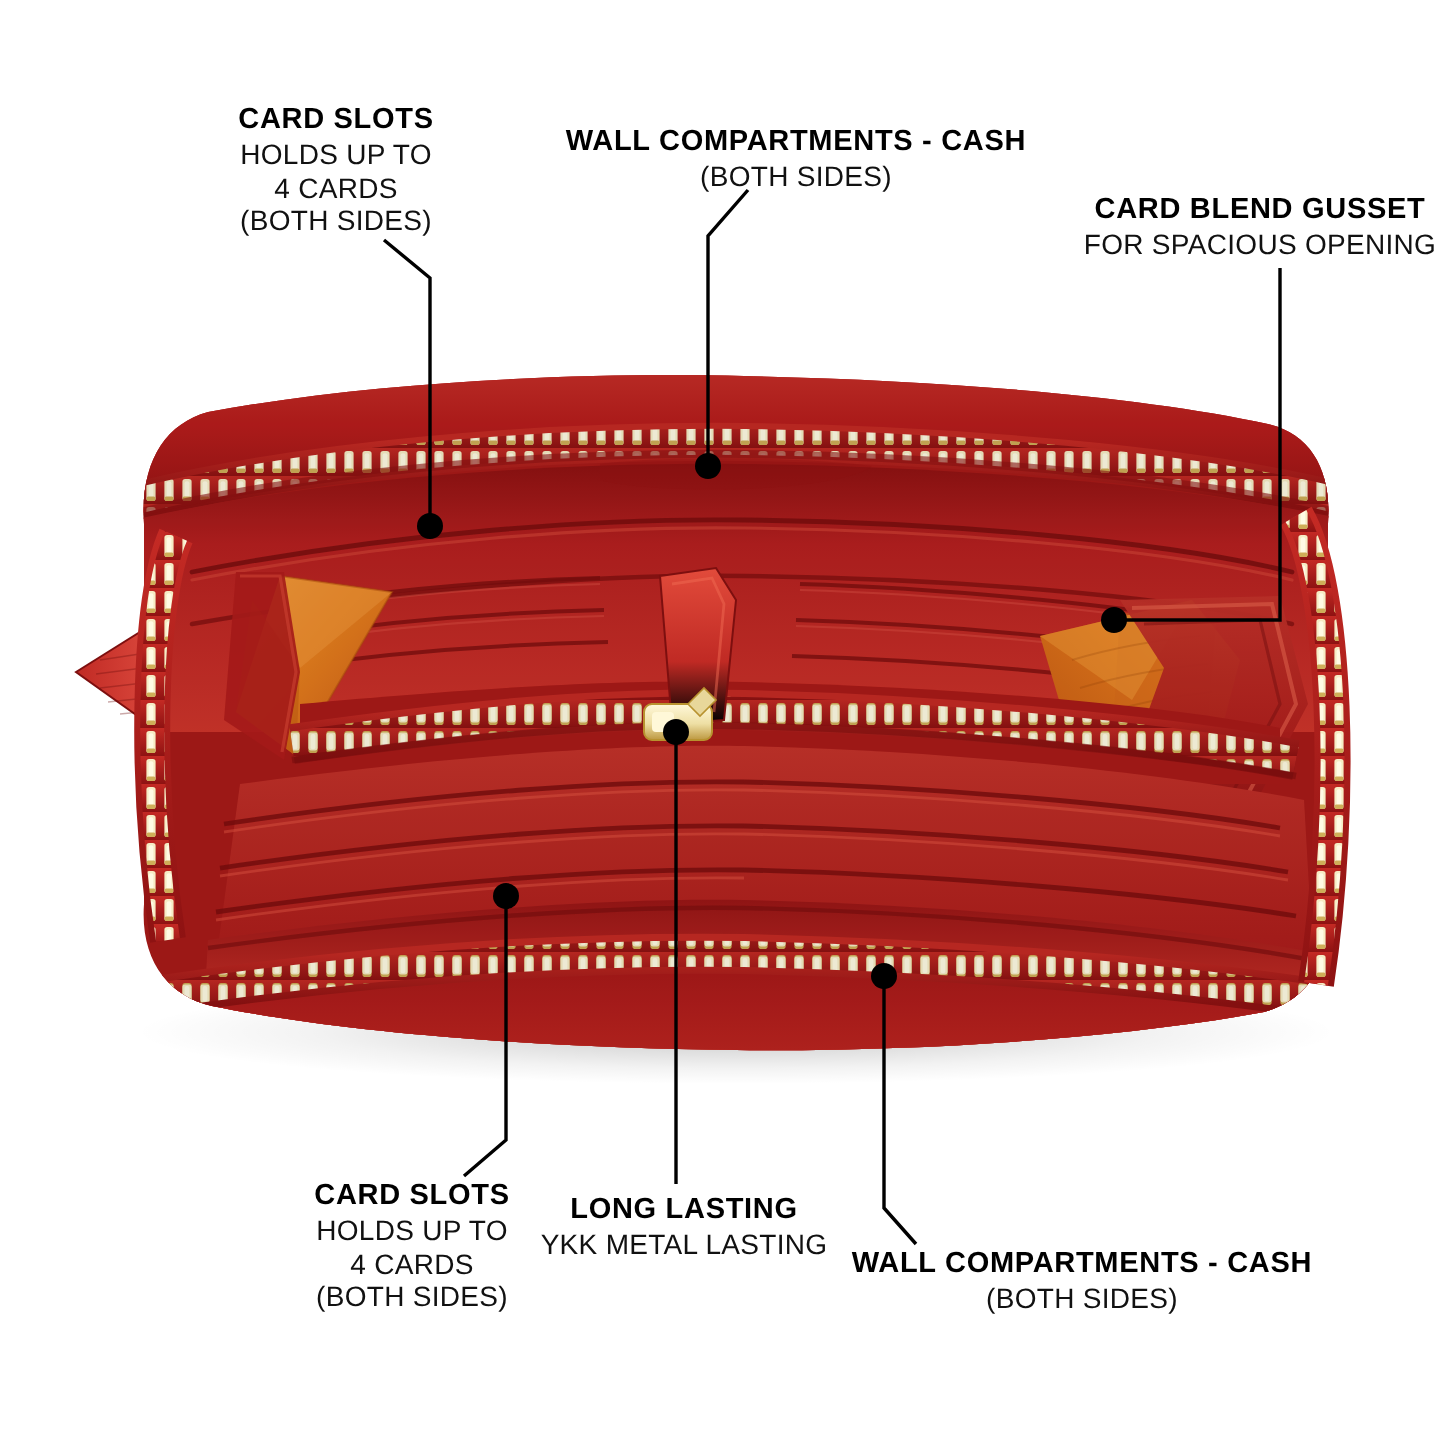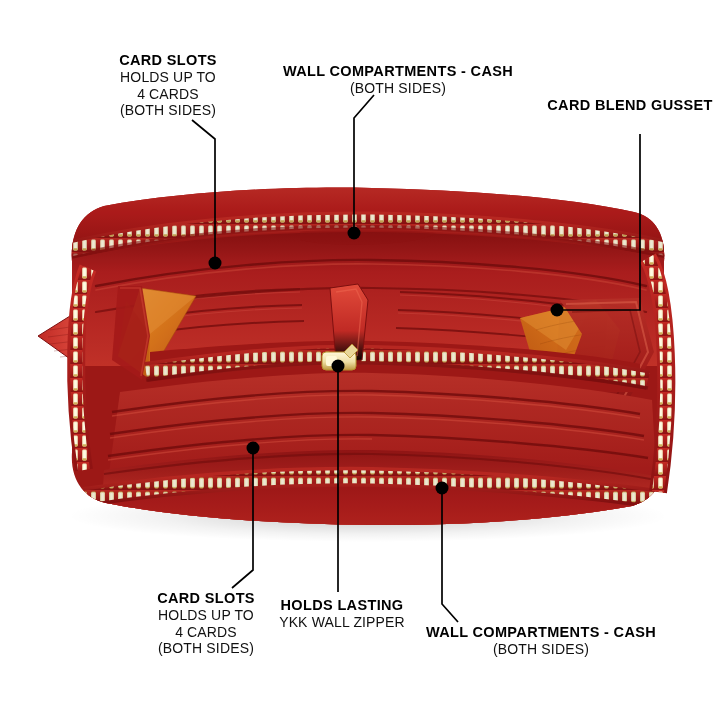--- a/index.html
+++ b/index.html
@@ -370,32 +370,33 @@
     <span class="c-sub">(BOTH SIDES)</span>
   </div>
 
   <div class="callout align-center" id="callout-wall-cash-top">
     <span class="c-title">WALL COMPARTMENTS - CASH</span>
     <span class="c-sub">(BOTH SIDES)</span>
   </div>
 
   <div class="callout align-center" id="callout-silk-gusset">
     <span class="c-title">CARD BLEND GUSSET</span>
+    <span class="c-sub">FOR SPACIOUS OPENING</span>
   </div>
 
   <div class="callout align-center" id="callout-card-slots-bottom">
     <span class="c-title">CARD SLOTS</span>
     <span class="c-sub">HOLDS UP TO</span>
     <span class="c-sub">4 CARDS</span>
     <span class="c-sub">(BOTH SIDES)</span>
   </div>
 
   <div class="callout align-center" id="callout-zipper">
-    <span class="c-title">HOLDS LASTING</span>
-    <span class="c-sub">YKK WALL ZIPPER</span>
+    <span class="c-title">LONG LASTING</span>
+    <span class="c-sub">YKK METAL LASTING</span>
   </div>
 
   <div class="callout align-center" id="callout-wall-cash-bottom">
     <span class="c-title">WALL COMPARTMENTS - CASH</span>
     <span class="c-sub">(BOTH SIDES)</span>
   </div>
 
 </div>
 
 </body></html>

